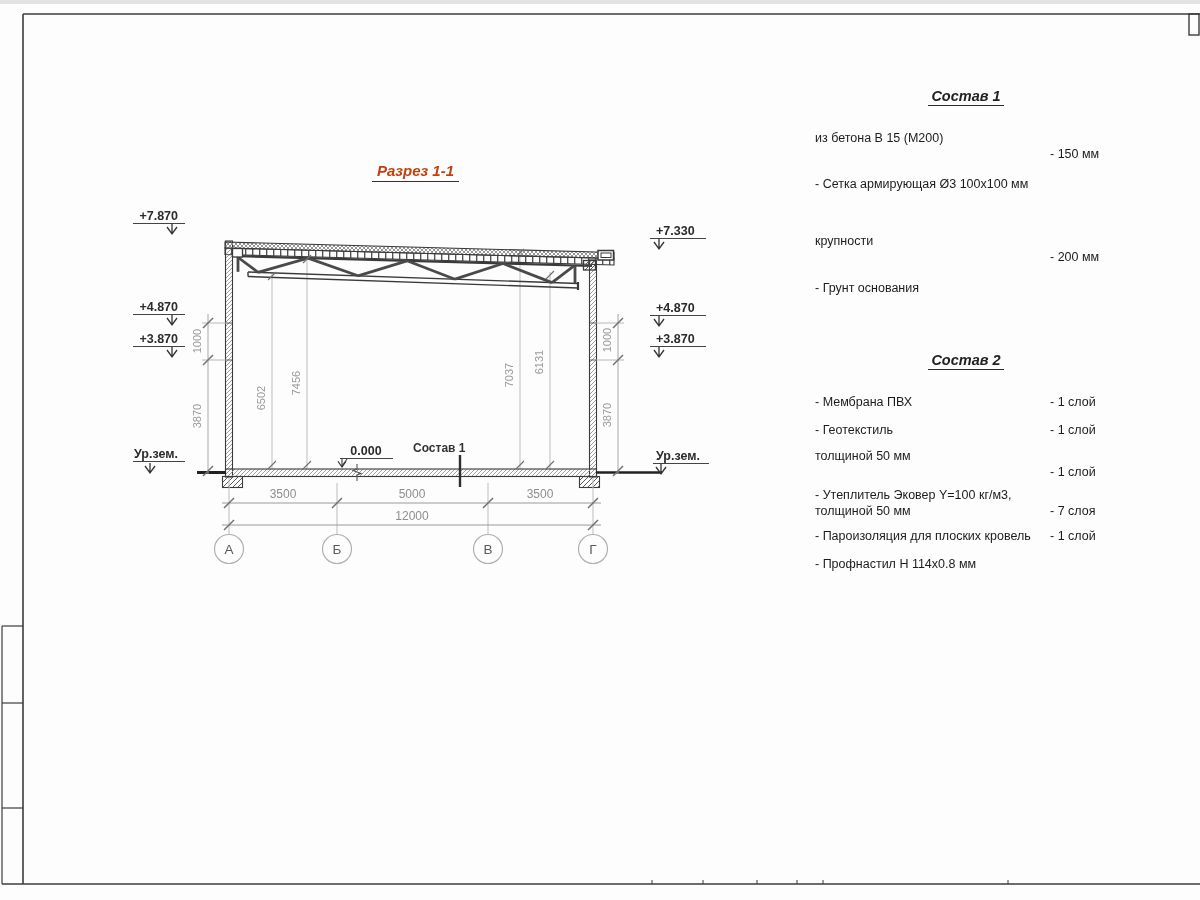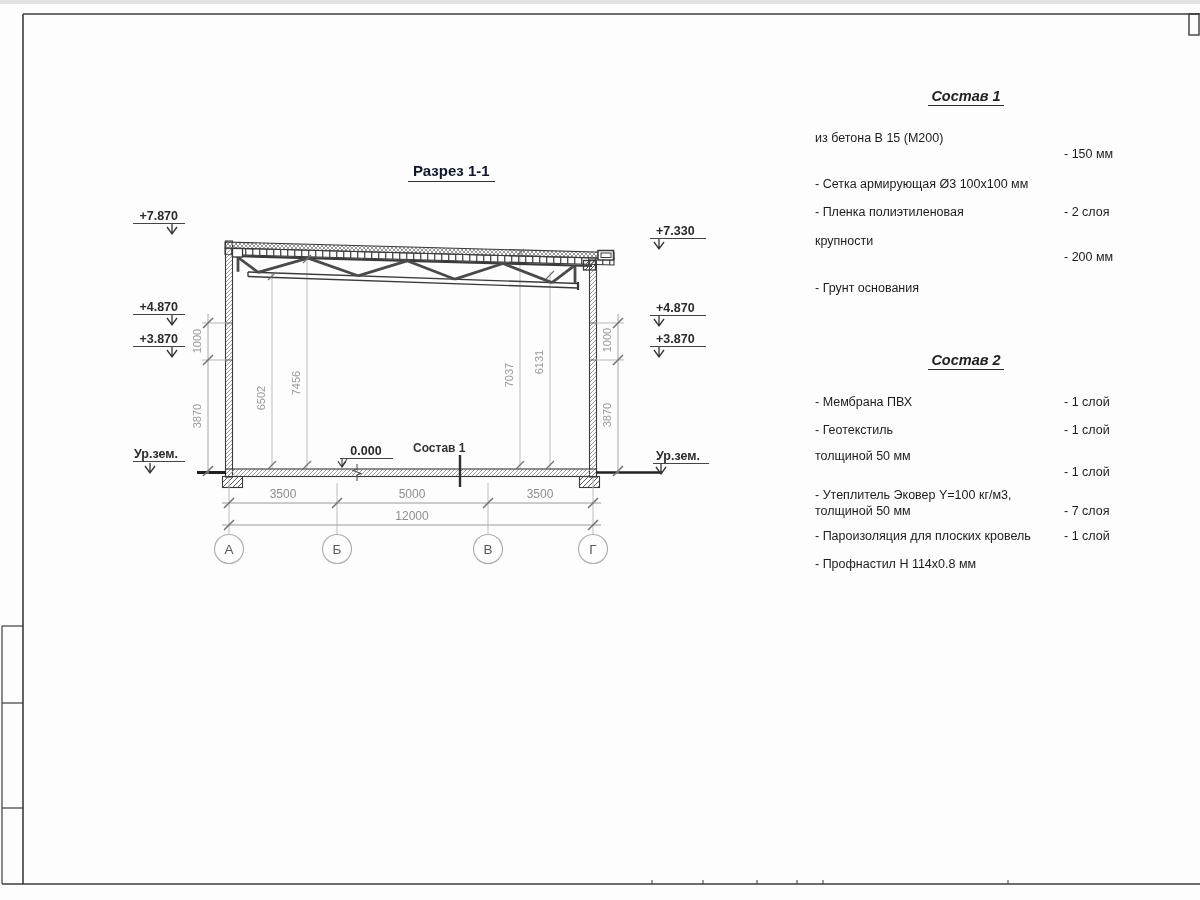--- a/index.html
+++ b/index.html
@@ -7,29 +7,29 @@
         font-family:"Liberation Sans",sans-serif;color:#1f1f1f;}
   svg{position:absolute;left:0;top:0;}
   svg text{font-family:"Liberation Sans",sans-serif;}
   .elevtxt{font-size:12.5px;font-weight:600;fill:#2b2b2b;}
   .lbltxt{font-size:12px;font-weight:600;fill:#333;}
   .dimv{font-size:11px;fill:#9a9a9a;}
   .dimh{font-size:12px;fill:#8e8e8e;}
   .axtxt{font-size:13.5px;fill:#5a5a5a;}
   .sym{stroke:#333;stroke-width:1.3;fill:none;}
   .tick{stroke:#6f6f6f;stroke-width:1.4;}
-  .sec-title{position:absolute;left:372px;top:162px;font-weight:600;
-             font-size:15px;color:#0f172a;border-bottom:1.3px solid #333;padding:0 5px 2px;margin-left:36px;}
+  .sec-title{position:absolute;left:372px;top:162px;font-style:italic;font-weight:600;
+             font-size:15px;color:#c2410c;border-bottom:1.3px solid #333;padding:0 5px 2px;}
   .panel{position:absolute;width:312px;font-size:12.5px;line-height:16px;color:#1c1c1c;}
   .panel .hd{text-align:center;margin-bottom:2px;}
   .panel .hd span{display:inline-block;font-style:italic;font-weight:600;font-size:14.5px;
                   border-bottom:1.2px solid #2a2a2a;padding:0 3px 1px;color:#222;}
   .li{position:absolute;left:5px;width:300px;}
   .li .l2{}
-  .li .val{position:absolute;left:249px;top:0;white-space:nowrap;text-align:center;}
+  .li .val{position:absolute;left:235px;top:0;white-space:nowrap;text-align:center;}
   .p1{left:810px;top:88px;}
   .p2{left:810px;top:352px;text-decoration:underline;}
 </style>
 </head>
 <body>
 
 <div class="page">
 
 <svg width="1200" height="900" viewBox="0 0 1200 900">
   <defs>
@@ -250,24 +250,20 @@
 
 <div class="panel p1">
   <div class="hd"><span>Состав 1</span></div>
   <div class="li" style="top:42px">
     <div class="l2">из бетона В 15 (М200)</div>
     <div class="val" style="top:16px">- 150 мм</div>
   </div>
   <div class="li" style="top:88px">
     <div>- Сетка армирующая Ø3 100x100 мм</div>
   </div>
-  <div class="li" style="top:116px">
-    <div>- Пленка полиэтиленовая</div>
-    <div class="val">- 2 слоя</div>
-  </div>
   <div class="li" style="top:145px">
     <div class="l2">крупности</div>
     <div class="val" style="top:16px">- 200 мм</div>
   </div>
   <div class="li" style="top:192px">
     <div>- Грунт основания</div>
   </div>
 </div>
 
 <div class="panel p2">

